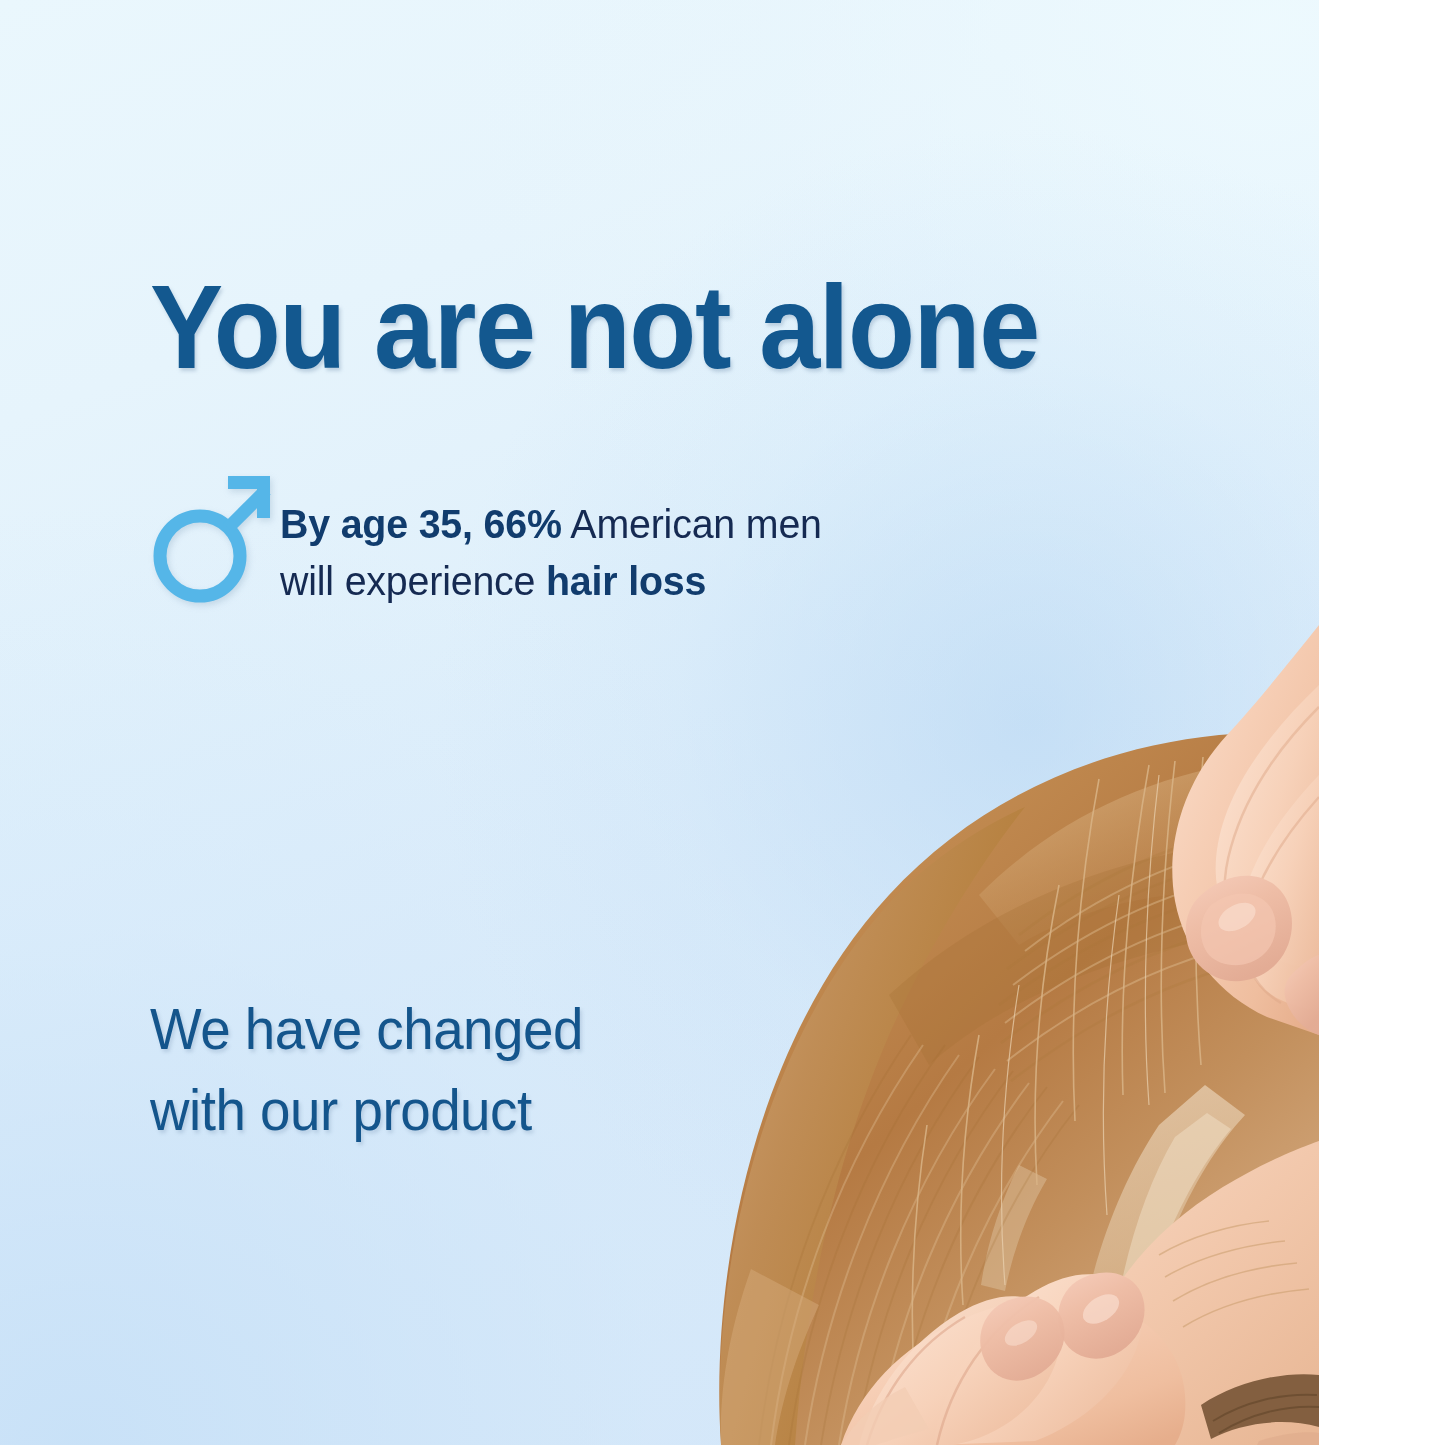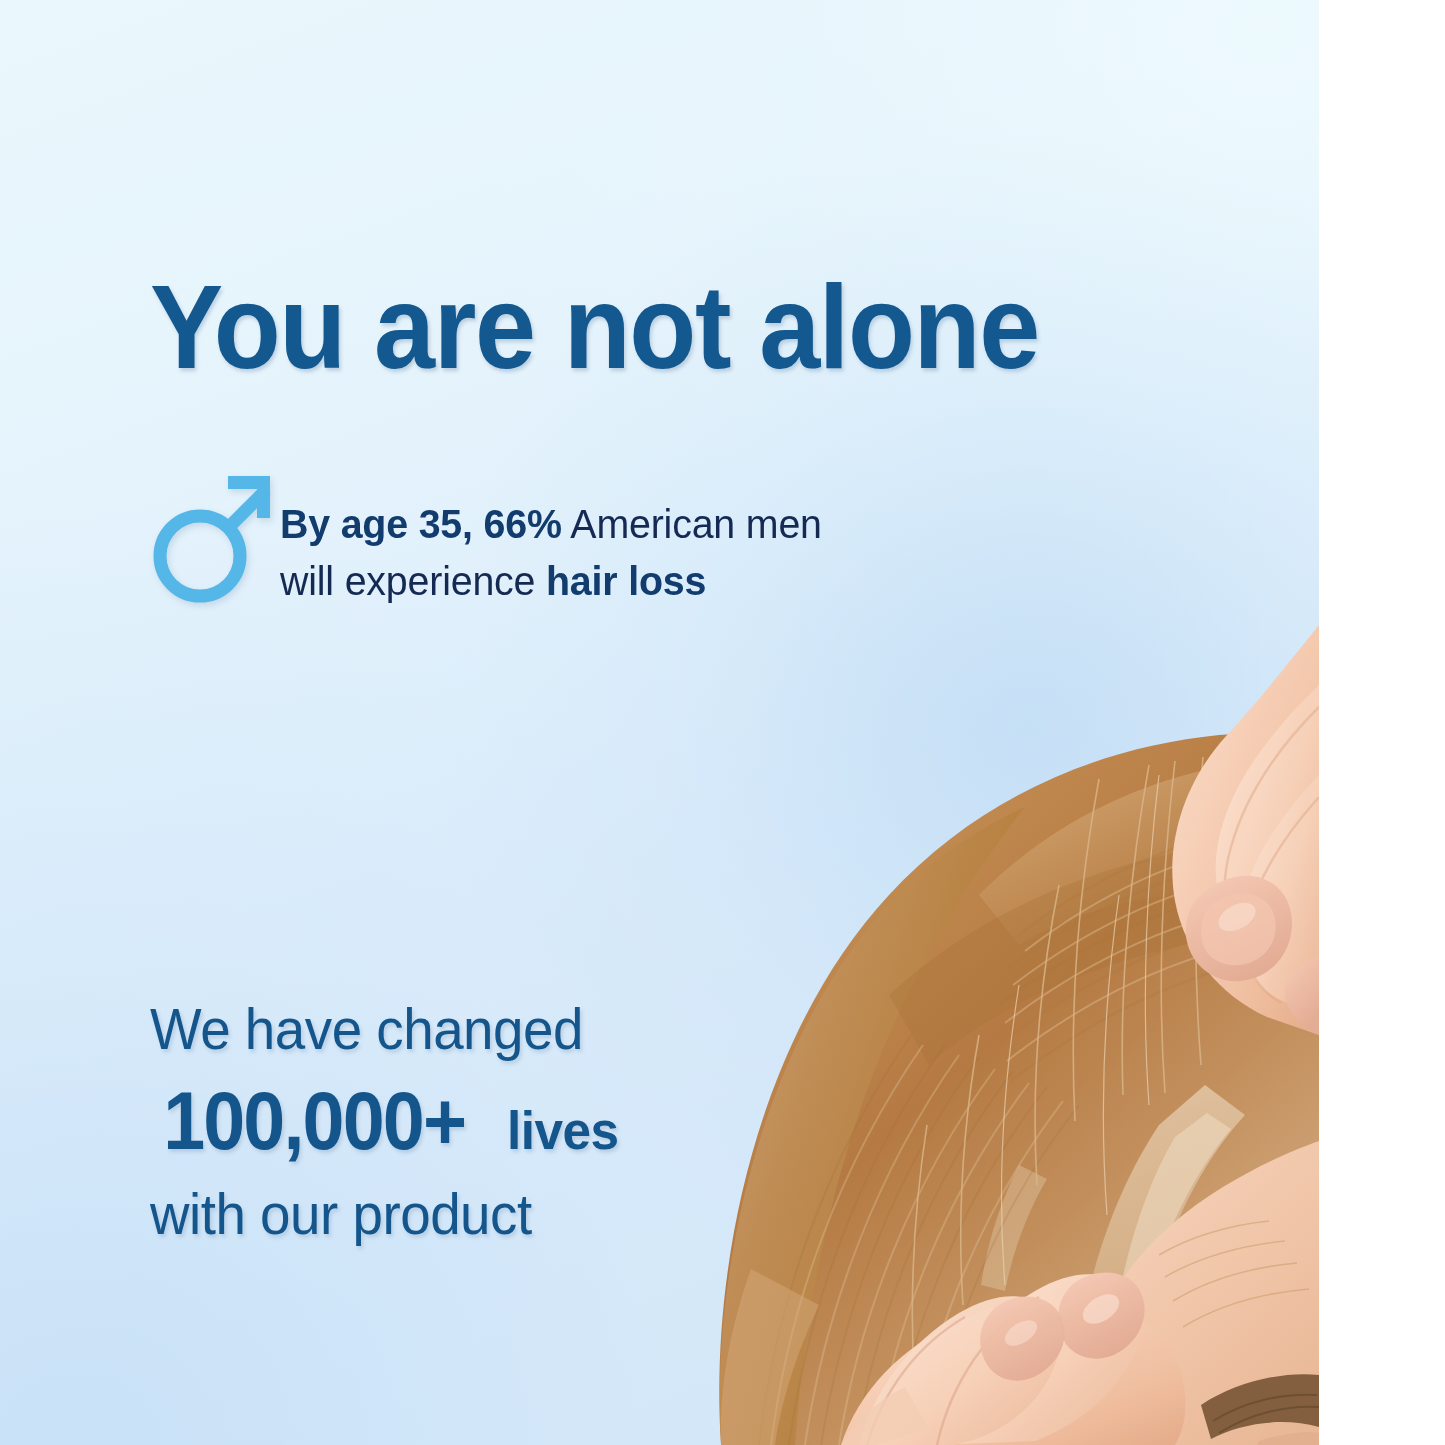--- a/index.html
+++ b/index.html
@@ -420,20 +420,16 @@
     </div>
     <div class="stat-text">
       <span class="line"><b>By age 35, 66%</b><span> American men</span></span>
       <span class="line"><span>will experience </span><b>hair loss</b></span>
     </div>
   </div>
 
 
   <div class="lives-block">
     <div class="lives-line1">We have changed</div>
-    <div class="lives-line2">
-      <span class="lives-number">100,000+</span>
-      <span class="lives-word">lives</span>
-    </div>
     <div class="lives-line3">with our product</div>
   </div>
 
 </div>
 
 </body></html>

